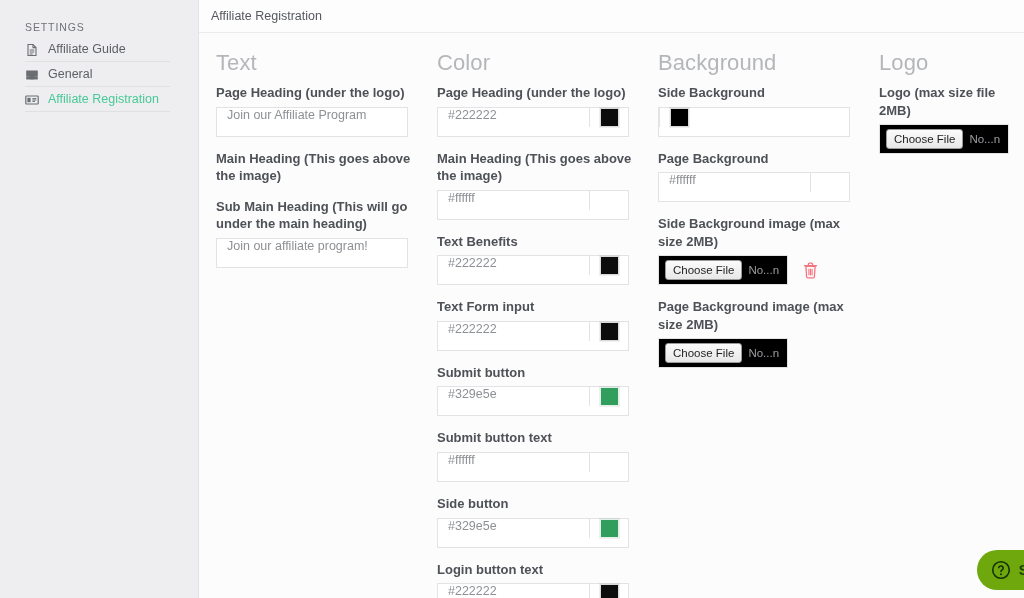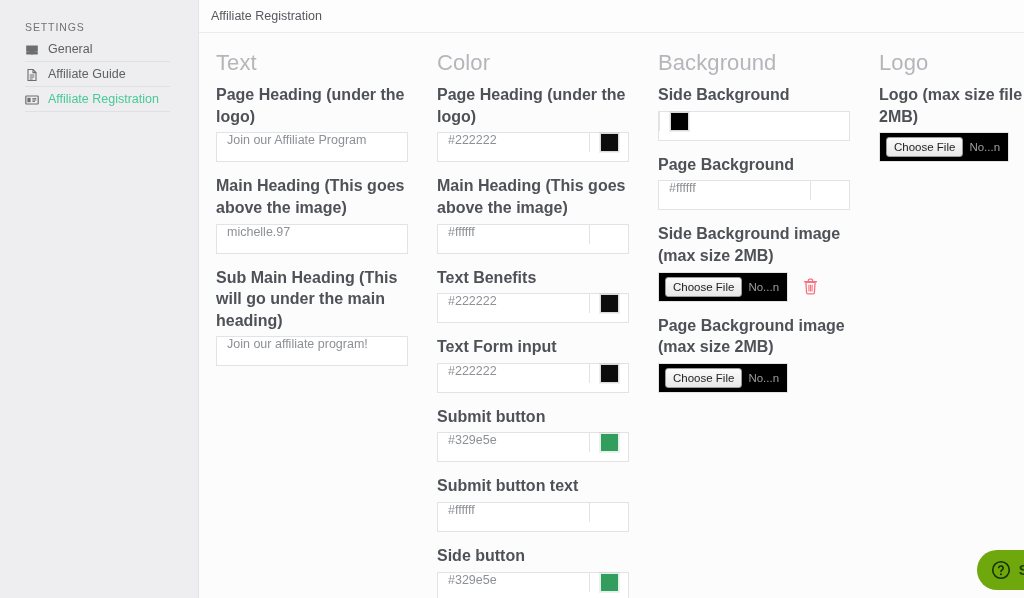--- a/index.html
+++ b/index.html
@@ -97,21 +97,21 @@
     font-size: 22px;
     font-weight: 300;
     color: #b4b6b9;
     margin: 0 0 9px 5px;
     line-height: 1.1;
     letter-spacing: 0.1px;
   }
 
   .field { margin-bottom: 13px; }
   .field-label {
-    font-size: 16px;
+    font-size: 13px;
     font-weight: bold;
     color: #4e5156;
     margin: 0 0 5px 5px;
     line-height: 1.35;
     max-width: 196px;
   }
 
   .input {
     height: 30px;
     border: 1px solid #e3e3e5;
@@ -213,44 +213,44 @@
     white-space: nowrap;
   }
 </style>
 </head>
 <body>
 
 <div id="app">
 
   <aside class="sidebar">
     <div class="sidebar-title">SETTINGS</div>
-
-    <div class="nav-item">
-      <span class="nav-icon">
-        <svg width="14" height="14" viewBox="0 0 14 14" fill="none">
-          <path d="M1.2 2.4h11.6v6.4H9.6a2.6 2.6 0 0 1-5.2 0H1.2V2.4z" fill="currentColor"></path>
-          <rect x="1.2" y="8.8" width="11.6" height="2.8" rx="0.6" fill="currentColor"></rect>
-        </svg>
-      </span>
-      <span class="nav-label">General</span>
-      <span class="nav-sep"></span>
-    </div>
 
     <div class="nav-item">
       <span class="nav-icon">
         <svg width="14" height="14" viewBox="0 0 14 14" fill="none">
           <path d="M3 1.5h5l3 3v8H3v-11z" stroke="currentColor" stroke-width="1.1" fill="none"></path>
           <path d="M8 1.6V4.6h3" stroke="currentColor" stroke-width="1.1" fill="none"></path>
           <path d="M4.7 7h4.6M4.7 9h4.6M4.7 11h3" stroke="currentColor" stroke-width="1"></path>
         </svg>
       </span>
       <span class="nav-label">Affiliate Guide</span>
       <span class="nav-sep"></span>
     </div>
 
+    <div class="nav-item">
+      <span class="nav-icon">
+        <svg width="14" height="14" viewBox="0 0 14 14" fill="none">
+          <path d="M1.2 2.4h11.6v6.4H9.6a2.6 2.6 0 0 1-5.2 0H1.2V2.4z" fill="currentColor"></path>
+          <rect x="1.2" y="8.8" width="11.6" height="2.8" rx="0.6" fill="currentColor"></rect>
+        </svg>
+      </span>
+      <span class="nav-label">General</span>
+      <span class="nav-sep"></span>
+    </div>
+
     <div class="nav-item active">
       <span class="nav-icon">
         <svg width="14" height="14" viewBox="0 0 14 14" fill="none">
           <rect x="0.8" y="3" width="12.4" height="8" rx="0.8" stroke="currentColor" stroke-width="1.2" fill="none"></rect>
           <rect x="2.4" y="4.8" width="3.2" height="4.4" fill="currentColor"></rect>
           <path d="M7.4 5.6h3.9M7.4 7h3.9M7.4 8.4h2.6" stroke="currentColor" stroke-width="1"></path>
         </svg>
       </span>
       <span class="nav-label" style="color: rgb(72, 201, 152);">Affiliate Registration</span>
       <span class="nav-sep"></span>
@@ -270,23 +270,20 @@
 
         <div class="field">
           <div class="field-label">Page Heading (under the logo)</div>
           <div class="input wide">
             <span class="txt">Join our Affiliate Program</span>
           </div>
         </div>
 
         <div class="field">
           <div class="field-label">Main Heading (This goes above the image)</div>
-          <div class="input wide">
-            <span class="txt">michelle.97</span>
-          </div>
         </div>
 
         <div class="field">
           <div class="field-label">Sub Main Heading (This will go under the main heading)</div>
           <div class="input wide">
             <span class="txt">Join our affiliate program!</span>
           </div>
         </div>
       </section>
 

